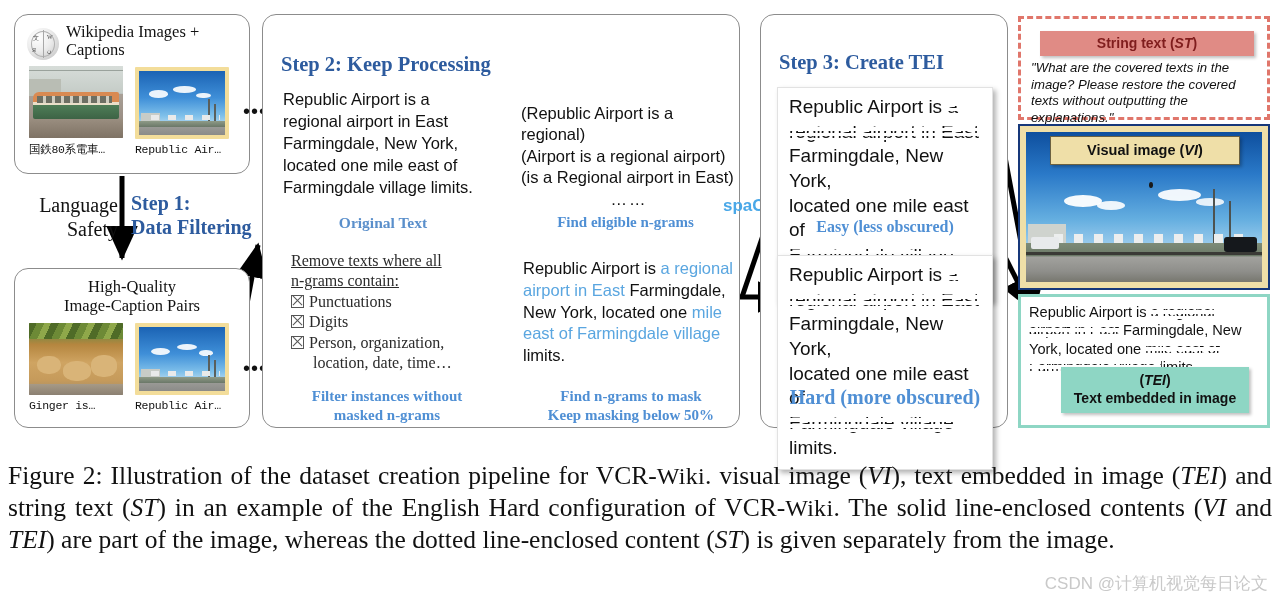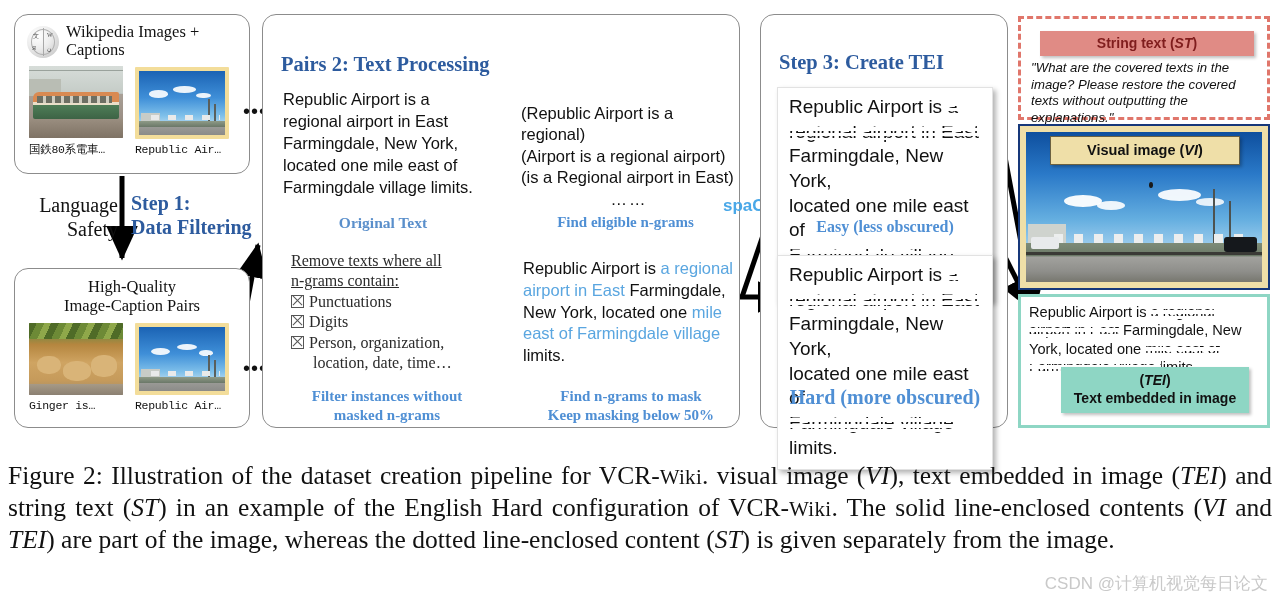--- a/index.html
+++ b/index.html
@@ -40,21 +40,21 @@
   .panel-title-serif {
     font-family: "Liberation Serif", serif;
     font-size: 16.5px;
     color: #111;
     text-align: center;
     line-height: 1.16;
   }
 
   .wiki-head {
     display: flex;
-    align-items: center;
+    align-items: flex-end;
     gap: 7px;
     padding: 7px 10px 0 12px;
   }
   .wiki-globe {
     width: 32px; height: 32px; flex: 0 0 32px;
     border-radius: 50%;
     background:
       radial-gradient(circle at 34% 30%, #ffffff 0%, #ededed 42%, #cfcfcf 78%, #9e9e9e 100%);
     position: relative;
     overflow: hidden;
@@ -364,21 +364,21 @@
   .caption {
     position: absolute;
     left: 8px; top: 460px;
     width: 1264px;
     font-family: "Liberation Serif", serif;
     font-size: 25.5px;
     line-height: 1.26;
     color: #111;
     text-align: justify;
   }
-  .caption .smallcaps { font-size: 21px; letter-spacing: 0.3px; }
+  .caption .smallcaps { font-size: 24px; letter-spacing: 0.3px; }
   .caption i { font-family: "Liberation Serif", serif; }
   .watermark {
     position: absolute;
     right: 12px; top: 572px;
     font-family: "Liberation Sans", sans-serif;
     font-size: 17px;
     color: #c9c9c9;
   }
 </style>
 </head>
@@ -488,21 +488,21 @@
   <div class="lbl-language">
     <div>Language</div>
     <div>Safety</div>
   </div>
   <div class="lbl-step1">
     <div>Step 1:</div>
     <div>Data Filtering</div>
   </div>
 
   <div class="panel" id="panel-step2">
-    <div class="step-heading" style="position:absolute;left:18px;top:38px;">Pairs 2: Text Processing</div>
+    <div class="step-heading" style="position:absolute;left:18px;top:38px;">Step 2: Keep Processing</div>
 
     <div class="body-sans" style="position:absolute;left:20px;top:74px;width:208px;">Republic Airport is a regional airport in East Farmingdale, New York, located one mile east of Farmingdale village limits.</div>
 
     <div class="blue-label dark" style="position:absolute;left:20px;top:198px;width:200px;font-size:15.5px;">Original Text</div>
 
     <div style="position:absolute;left:460px;top:181px;font-family:'Liberation Sans',sans-serif;font-weight:bold;font-size:17px;color:#4aa8e8;">spaCy</div>
 
     <div class="body-sans" style="position:absolute;left:258px;top:88px;width:216px;line-height:1.30;">
       <div>(Republic Airport is a regional)</div>
       <div>(Airport is a regional airport)</div>

